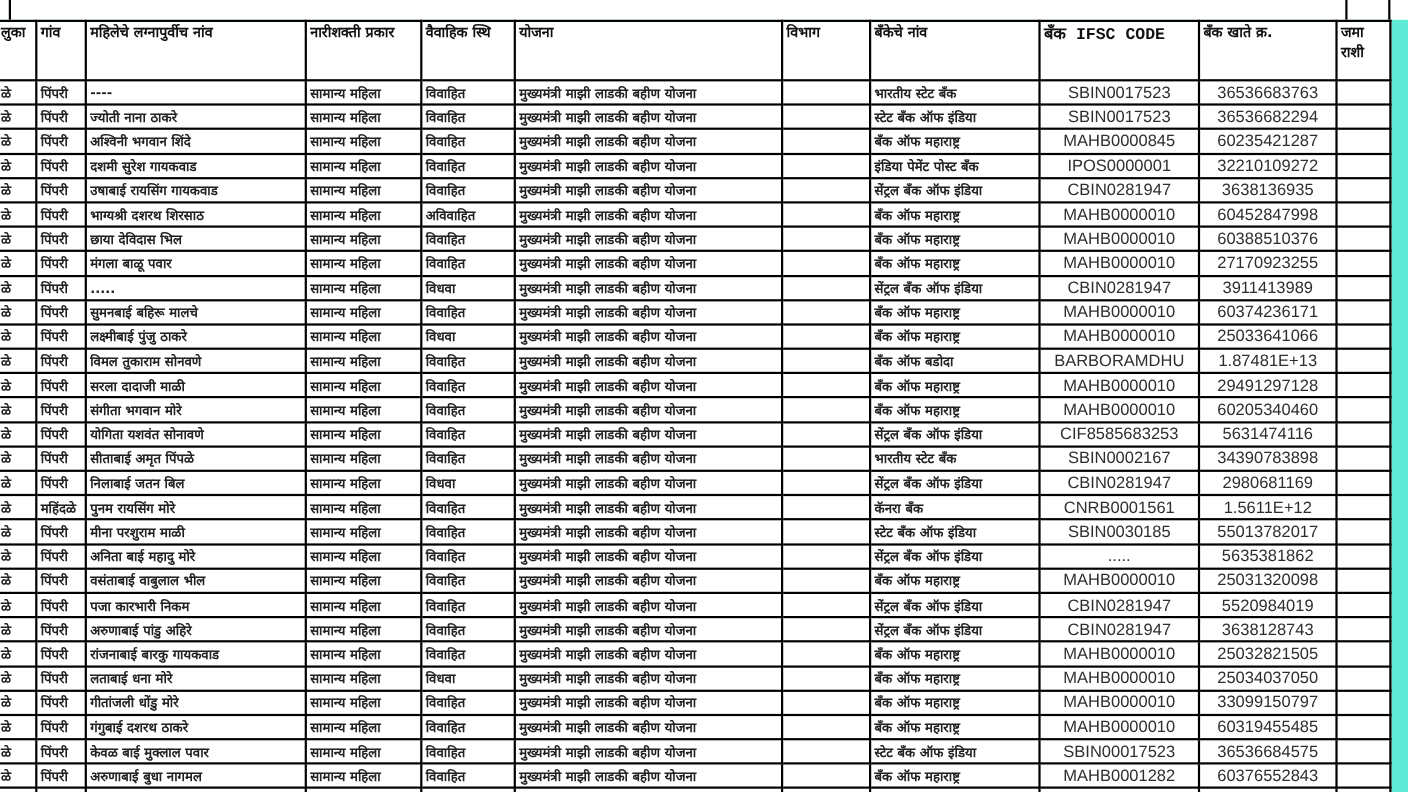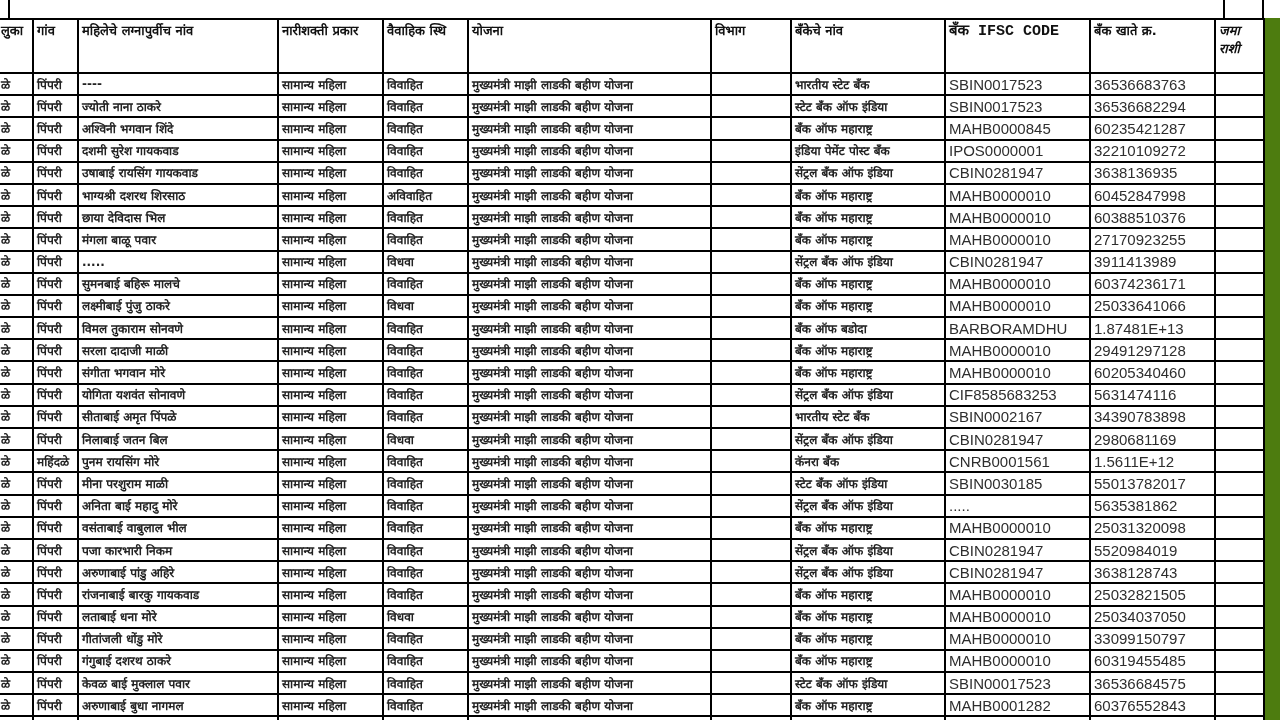--- a/index.html
+++ b/index.html
@@ -1,18 +1,18 @@
 <!DOCTYPE html>
 <html><head>
 <meta charset="utf-8">
 <style>
   html,body{margin:0;padding:0;background:#ffffff;}
   .page{
     position:relative;width:1280px;height:720px;overflow:hidden;
-    background:#4d7c0f;color:#1c1c1c;
+    background:#5eead4;color:#1c1c1c;
     font-family:"DejaVu Sans",sans-serif;
   }
   .topstrip{position:absolute;top:0;left:0;width:1280px;height:18px;background:#fff;}
   .vline{position:absolute;top:0;height:18px;width:2px;background:#000;}
   .vl-a{left:8px;}
   .vl-b{left:1223px;}
   .vl-c{left:1262px;}
   table.sheet{
     position:absolute;top:18px;left:0;width:1264px;
     border-collapse:collapse;table-layout:fixed;
@@ -21,29 +21,30 @@
   .sheet th,.sheet td{
     border:2px solid #000000;
     overflow:hidden;white-space:nowrap;
     padding:0 3px;
   }
   .sheet th{
     height:50px;vertical-align:top;text-align:left;
     font-size:13px;font-weight:bold;padding-top:2px;line-height:1.35;
     color:#111;
   }
-  .sheet th.wrap{white-space:normal;font-style:italic;}
+  .sheet th.wrap{white-space:normal;}
   .sheet th.ifsc-h{font-size:15px;font-family:Liberation Mono, monospace;}
   .sheet td{
     height:20.2px;font-size:12px;font-weight:bold;vertical-align:middle;
     color:#222;
   }
   .sheet td.latin{
     font-size:15px;font-weight:400;color:#2e2e2e;
     font-family:"Liberation Sans","DejaVu Sans",sans-serif;
+    text-align:center;
   }
   .sheet th:first-child,.sheet td:first-child{border-left:none;padding-left:1px;}
 </style>
 </head>
 <body>
 
 <div class="page">
 
   <div class="topstrip">
     <div class="vline vl-a"></div>

